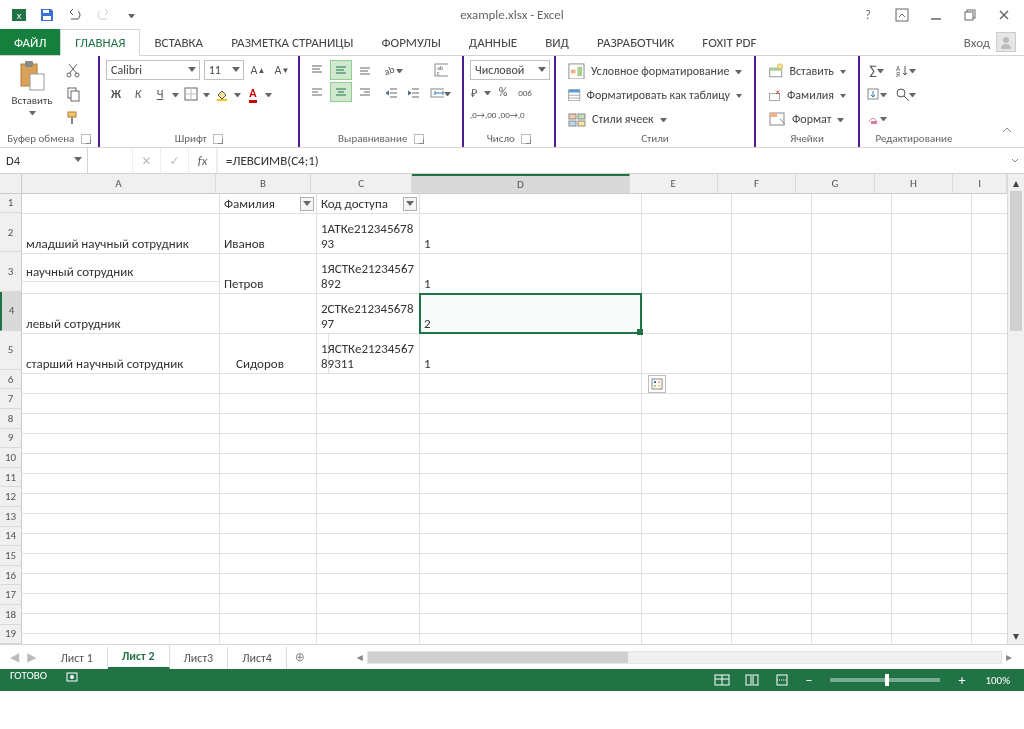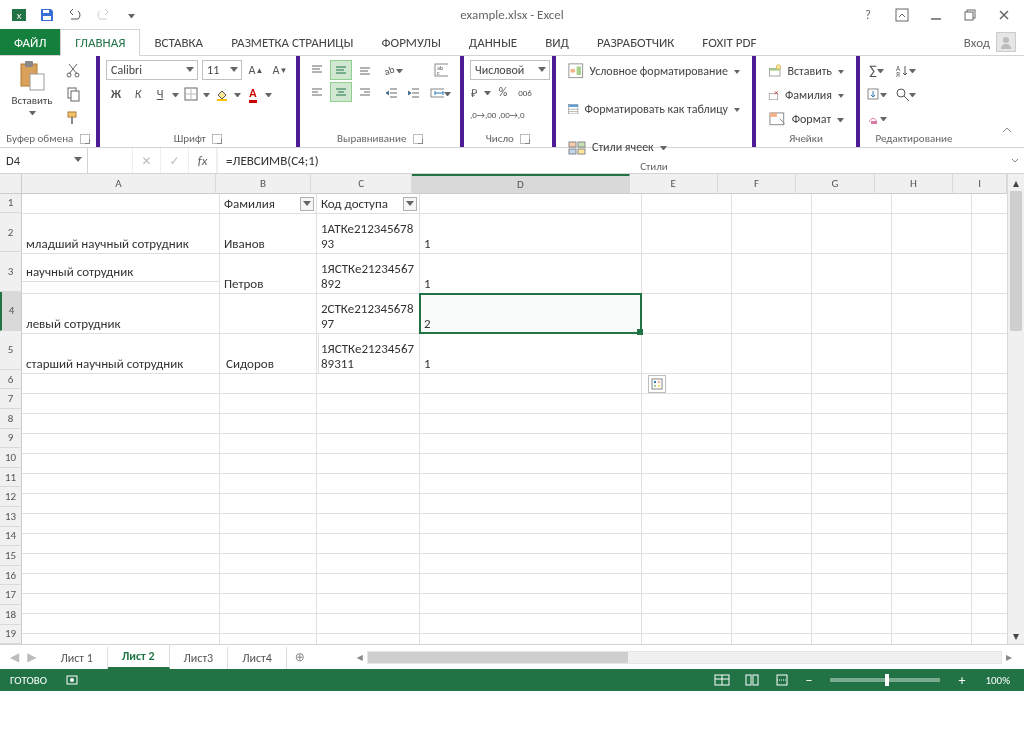--- a/index.html
+++ b/index.html
@@ -18,21 +18,21 @@
   
   .tabs-row { height: 27px; display:flex; align-items:stretch; border-bottom:1px solid #d4d4d4; background:#fff;}
   .file-tab { background:#15803d; color:#fff; padding:0 14px; display:flex; align-items:center; font-size:13px; }
   .ribbon-tab { padding:0 14px; display:flex; align-items:center; font-size:13px; color:#444; cursor:default;}
   .ribbon-tab.active { color:#217346; border:1px solid #d4d4d4; border-bottom:1px solid #fff; background:#fff; margin-bottom:-1px;}
   .login-area{margin-left:auto;display:flex;align-items:center;gap:6px;padding-right:8px;color:#666;font-size:13px;}
   .login-area .avatar{width:20px;height:20px;background:#e6e6e6;border:1px solid #ccc;display:flex;align-items:center;justify-content:center;}
 
   
   .ribbon { height: 92px; display:flex; border-bottom:1px solid #d4d4d4; background:#fff; position:relative;}
-  .ribbon-group{border-right:4px solid #4c1d95;display:flex;flex-direction:column;justify-content:space-between;padding:4px 6px 2px 6px;}
+  .ribbon-group{border-right:2px solid #4c1d95;display:flex;flex-direction:column;justify-content:space-between;padding:4px 6px 2px 6px;}
   .ribbon-group .controls{display:flex;gap:4px;align-items:flex-start;}
   .ribbon-group .label{text-align:center;font-size:11px;color:#666;margin-top:2px;display:flex;align-items:center;justify-content:center;gap:2px;}
   .ribbon-group .label .dlg{width:10px;height:10px;border:1px solid #bbb;display:inline-block;position:relative;}
   .ribbon-group .label .dlg::after{content:"";position:absolute;right:-1px;bottom:-1px;width:4px;height:4px;border-right:1px solid #888;border-bottom:1px solid #888;}
 
   .big-btn{display:flex;flex-direction:column;align-items:center;width:52px;gap:2px;font-size:11px;color:#444;}
   .big-btn .ico{width:32px;height:32px;display:flex;align-items:center;justify-content:center;}
   .small-btns{display:flex;flex-direction:column;gap:4px;}
   .sbtn{width:22px;height:20px;display:flex;align-items:center;justify-content:center;}
   .sbtn svg{width:16px;height:16px;}
@@ -104,21 +104,21 @@
   .sheet-tabs{display:flex;align-items:flex-end;}
   .sheet-tab{padding:4px 14px;border-right:1px solid #ddd;font-size:12px;color:#555;background:#fff;}
   .sheet-tab.active{font-weight:600;color:#217346;border-bottom:2px solid #217346;}
   .addsheet{width:26px;display:flex;align-items:center;justify-content:center;color:#888;}
   .hscroll{flex:1;display:flex;align-items:center;margin-left:40px;margin-right:8px;}
   .hscroll .tri{width:14px;color:#888;text-align:center;}
   .hscroll .htrack{flex:1;height:13px;background:#f0f0f0;position:relative;border:1px solid #e5e5e5;}
   .hscroll .hthumb{position:absolute;left:0;top:0;height:100%;width:260px;background:#cfcfcf;}
 
   
-  .statusbar{height:22px;background:#217346;color:#fff;display:flex;align-items:center;font-size:11px;}
+  .statusbar{height:22px;background:#217346;color:#fff;display:flex;font-size:11px;}
   .statusbar .ready{padding:0 10px;}
   .statusbar .views{margin-left:auto;display:flex;gap:8px;padding-right:6px;align-items:center;}
   .statusbar .vbtn{width:22px;height:16px;display:flex;align-items:center;justify-content:center;}
   .statusbar .zoom-slider{width:110px;height:4px;background:rgba(255,255,255,0.4);position:relative;margin:0 6px;}
   .statusbar .zoom-slider .zthumb{position:absolute;left:50%;top:-4px;width:4px;height:12px;background:#fff;}
   .statusbar .zoom-slider .tick{position:absolute;left:50%;top:-2px;width:1px;height:8px;background:rgba(255,255,255,0.6);}
   .statusbar .zv{padding:0 8px;}
 </style>
 </head>
 <body>
@@ -419,21 +419,21 @@
       </div>
       <div class="num-row">
         <div class="tbtn" style="font-size:9px">,0→,00</div>
         <div class="tbtn" style="font-size:9px">,00→,0</div>
       </div>
     </div>
     <div class="label"><span>Число</span>&nbsp;<span class="dlg"></span></div>
   </div>
 
   <div class="ribbon-group" style="width:200px">
-    <div style="display:flex;flex-direction:column;gap:16px">
+    <div style="display:flex;flex-direction:column;gap:2px">
       <div class="style-btn">
           <span class="ico">
             <svg viewBox="0 0 18 18">
               <rect x="1" y="1" width="16" height="16" fill="none" stroke="#888"></rect>
               <rect x="3" y="7" width="5" height="4" fill="#f4b183"></rect>
               <rect x="10" y="4" width="5" height="10" fill="#a9d18e"></rect>
             </svg>
           </span>
           <span>Условное форматирование</span>
           <span class="drop-caret"></span>
@@ -793,21 +793,21 @@
         <div class="cell" style="left: 295px; top: 20px; width: 103px; height: 40px; white-space: normal; word-break: break-all; display: flex; align-items: flex-end;">1АТКе21234567893</div>
         <div class="cell center" style="left: 398px; top: 20px; width: 222px; height: 40px; display: flex; align-items: flex-end;">1</div>
         <div class="cell" style="left: 0px; top: 48px; width: 198px; height: 40px; white-space: normal; word-break: break-all; display: flex; align-items: flex-end;">научный сотрудник</div>
         <div class="cell" style="left: 198px; top: 60px; width: 97px; height: 40px; display: flex; align-items: flex-end;">Петров</div>
         <div class="cell" style="left: 295px; top: 60px; width: 103px; height: 40px; white-space: normal; word-break: break-all; display: flex; align-items: flex-end;">1ЯСТКе21234567892</div>
         <div class="cell center" style="left: 398px; top: 60px; width: 222px; height: 40px; display: flex; align-items: flex-end;">1</div>
         <div class="cell" style="left: 0px; top: 100px; width: 198px; height: 40px; white-space: normal; word-break: break-all; display: flex; align-items: flex-end;">левый сотрудник</div>
         <div class="cell" style="left: 295px; top: 100px; width: 103px; height: 40px; white-space: normal; word-break: break-all; display: flex; align-items: flex-end;">2СТКе21234567897</div>
         <div class="cell center" style="left: 398px; top: 100px; width: 222px; height: 40px; display: flex; align-items: flex-end;">2</div>
         <div class="cell" style="left: 0px; top: 140px; width: 198px; height: 40px; white-space: normal; word-break: break-all; display: flex; align-items: flex-end;">старший научный сотрудник</div>
-        <div class="cell" style="left: 200px; top: 140px; width: 97px; height: 40px; display: flex; align-items: flex-end; text-align: right;">Сидоров</div>
+        <div class="cell" style="left: 210px; top: 140px; width: 97px; height: 40px; display: flex; align-items: flex-end; text-align: right;">Сидоров</div>
         <div class="cell" style="left: 295px; top: 140px; width: 103px; height: 40px; white-space: normal; word-break: break-all; display: flex; align-items: flex-end;">1ЯСТКе2123456789311</div>
         <div class="cell center" style="left: 398px; top: 140px; width: 222px; height: 40px; display: flex; align-items: flex-end;">1</div>
       </div>
     <div id="selection" class="selection" style="left: 397px; top: 119px; width: 223px; height: 41px;">
         <div class="handle"></div>
       </div>
     <div id="smart-tag" class="smart-tag" style="left: 626px; top: 201px;">
         <svg width="12" height="12">
           <rect x="1" y="1" width="10" height="10" fill="none" stroke="#888"></rect>
           <rect x="3" y="3" width="2" height="2" fill="#2a7ab8"></rect>

